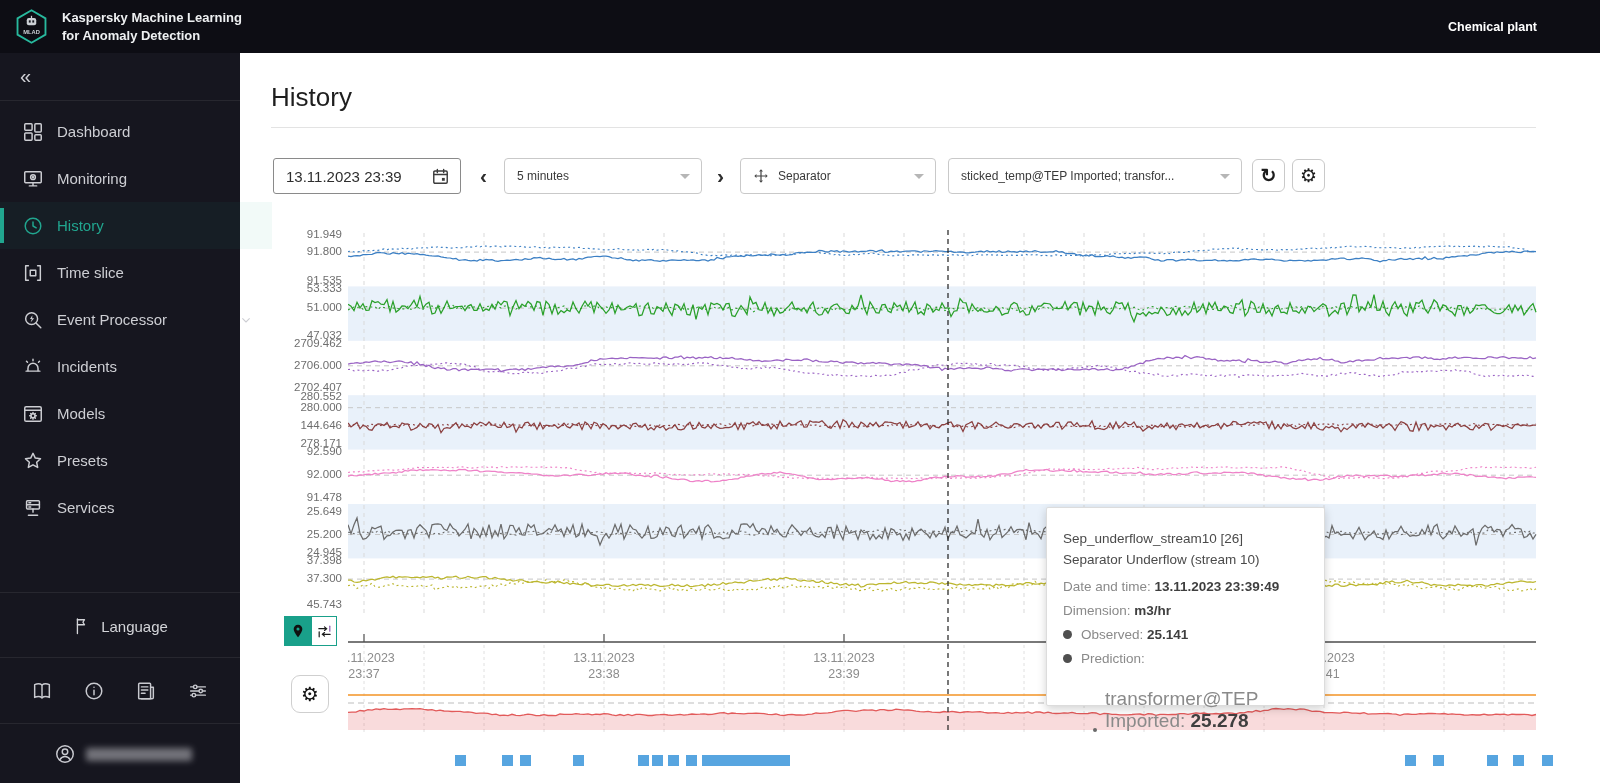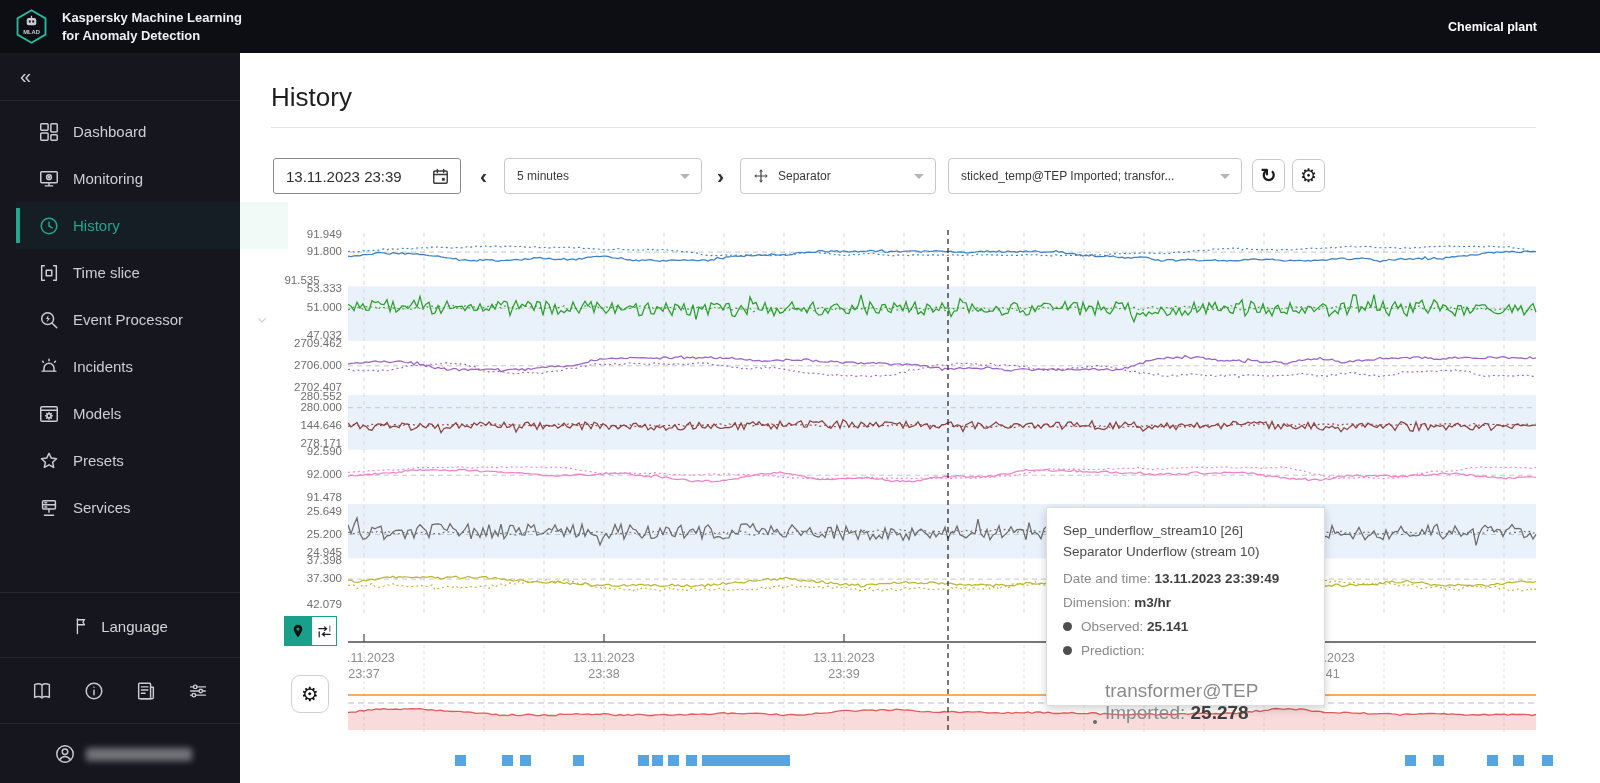--- a/index.html
+++ b/index.html
@@ -12,21 +12,21 @@
     background:#0d0d14; display:flex; align-items:center; z-index:10; }
   .logo-wrap { width:62px; display:flex; justify-content:center; }
   .app-title { color:#eef0f2; font-size:13px; font-weight:600; line-height:18px; }
   .plant { margin-left:auto; padding-right:63px; color:#fff; font-size:12.5px; font-weight:700; }
 
   
   .sidebar { position:absolute; left:0; top:53px; width:240px; height:730px;
     background:#16161f; z-index:9; }
   .collapse { position:absolute; left:20px; top:12px; color:#d0d1d6; font-size:20px; cursor:pointer; }
   .side-hr { position:absolute; left:0; width:240px; height:1px; background:#27272f; }
-  .nav { position:absolute; left:0; top:55px; width:272px;margin-left:16px; }
+  .nav { position:absolute; left:0; top:55px; width:272px; }
   .nav-item { position:relative; height:47px; display:flex; align-items:center;
     padding-left:22px; color:#cdced3; cursor:pointer; }
   .nav-item .ni-bar { position:absolute; left:0; top:6px; bottom:6px; width:4px; background:transparent; }
   .nav-item.active { color:#21a68f; background:rgba(33,166,143,0.06); }
   .nav-item.active .ni-bar { background:#21a68f; }
   .ni-icon { width:22px; height:22px; display:flex; align-items:center; justify-content:center; }
   .ni-label { margin-left:13px; font-size:15px; }
   .ni-chev { margin-left:auto; margin-right:18px; display:flex; }
   .lang-row { position:absolute; left:0; top:556px; width:240px; height:34px;
     display:flex; align-items:center; justify-content:center; gap:9px; color:#d3d4d8;
@@ -71,21 +71,21 @@
   .pg-left { width:26px; height:28px; background:#19a08a; display:flex; align-items:center; justify-content:center; }
   .pg-right { width:25px; height:28px; background:#fff; border-left:1px solid #19a08a;
     display:flex; align-items:center; justify-content:center; }
   .chart-gear { position:absolute; left:291px; top:675px; width:38px; height:38px;
     border:1px solid #cfcfcf; border-radius:9px; background:#fff; display:flex; align-items:center;
     justify-content:center; font-size:20px; color:#111; cursor:pointer; }
 
   
   .tooltip { position:absolute; left:1046px; top:507px; width:279px; height:199px; background:#fff;
     border:1px solid #dcdcdc; border-radius:2px; box-shadow:0 3px 10px rgba(0,0,0,.18);
-    padding:12px 16px; z-index:6; font-size:13.5px; color:#4a4a4a; }
+    padding:20px 16px; z-index:6; font-size:13.5px; color:#4a4a4a; }
   .tt-title { line-height:21px; color:#4a4a4a; }
   .tt-row { margin-top:9px; color:#8a8a8a; }
   .tt-row b, .tt-bullet b, .tt-sub b { color:#3f3f3f; font-weight:700; }
   .tt-bullet { margin-top:9px; display:flex; align-items:center; color:#8a8a8a; }
   .tt-bullet .dot { width:9px; height:9px; border-radius:50%; background:#4f4f4f; margin-right:9px; flex:none; }
   .tt-sub { margin-top:22px; padding-left:30px; display:flex; align-items:flex-end; color:#8a8a8a; font-size:19px; }
   .tt-sub .sdot { width:4px; height:4px; border-radius:50%; background:#6a6a6a; margin-right:8px; flex:none; }
 </style>
 </head>
 <body>
@@ -306,40 +306,40 @@
   <button class="iconbtn" style="left:1252px">
     <span style="font-weight:700">↻</span>
   </button>
   <button class="iconbtn" style="left:1292px">
     <span>⚙</span>
   </button>
 
   <div id="y-labels">
       <div class="ylab" style="top: 3.3px;">91.949</div>
       <div class="ylab" style="top: 20.1px;">91.800</div>
-      <div class="ylab" style="top: 49px; text-align: center;">91.535</div>
+      <div class="ylab" style="top: 49px;">91.535</div>
       <div class="ylab" style="top: 57.1px;">53.333</div>
       <div class="ylab" style="top: 76.2px;">51.000</div>
       <div class="ylab" style="top: 104.4px;">47.032</div>
       <div class="ylab" style="top: 111.5px;">2709.462</div>
       <div class="ylab" style="top: 133.8px;">2706.000</div>
       <div class="ylab" style="top: 155.6px;">2702.407</div>
       <div class="ylab" style="top: 164.8px;">280.552</div>
       <div class="ylab" style="top: 175.7px;">280.000</div>
       <div class="ylab" style="top: 193.7px;">144.646</div>
       <div class="ylab" style="top: 212.2px;">278.171</div>
       <div class="ylab" style="top: 220.3px;">92.590</div>
       <div class="ylab" style="top: 243.2px;">92.000</div>
       <div class="ylab" style="top: 265.5px;">91.478</div>
       <div class="ylab" style="top: 280px;">25.649</div>
       <div class="ylab" style="top: 302.5px;">25.200</div>
       <div class="ylab" style="top: 321px;">24.945</div>
       <div class="ylab" style="top: 328.6px;">37.398</div>
       <div class="ylab" style="top: 347.1px;">37.300</div>
-      <div class="ylab" style="top: 373.2px;">42.079</div>
+      <div class="ylab" style="top: 373.2px;">45.743</div>
     </div>
   <div id="plot-wrap"><svg width="1252" height="558" viewBox="0 0 1252 558">
         <rect x="0" y="61.4" width="1188" height="54.4" fill="#e9f1fa"></rect>
         <rect x="0" y="170.2" width="1188" height="54.4" fill="#e9f1fa"></rect>
         <rect x="0" y="279.0" width="1188" height="54.4" fill="#e9f1fa"></rect>
         <line x1="16" y1="8" x2="16" y2="388" stroke="#d9d9d9" stroke-width="1" stroke-dasharray="4 4"></line>
         <line x1="16" y1="420" x2="16" y2="508" stroke="#e0e0e0" stroke-width="1" stroke-dasharray="3 3"></line>
         <line x1="76" y1="8" x2="76" y2="388" stroke="#d9d9d9" stroke-width="1" stroke-dasharray="4 4"></line>
         <line x1="76" y1="420" x2="76" y2="508" stroke="#e0e0e0" stroke-width="1" stroke-dasharray="3 3"></line>
         <line x1="136" y1="8" x2="136" y2="388" stroke="#d9d9d9" stroke-width="1" stroke-dasharray="4 4"></line>

